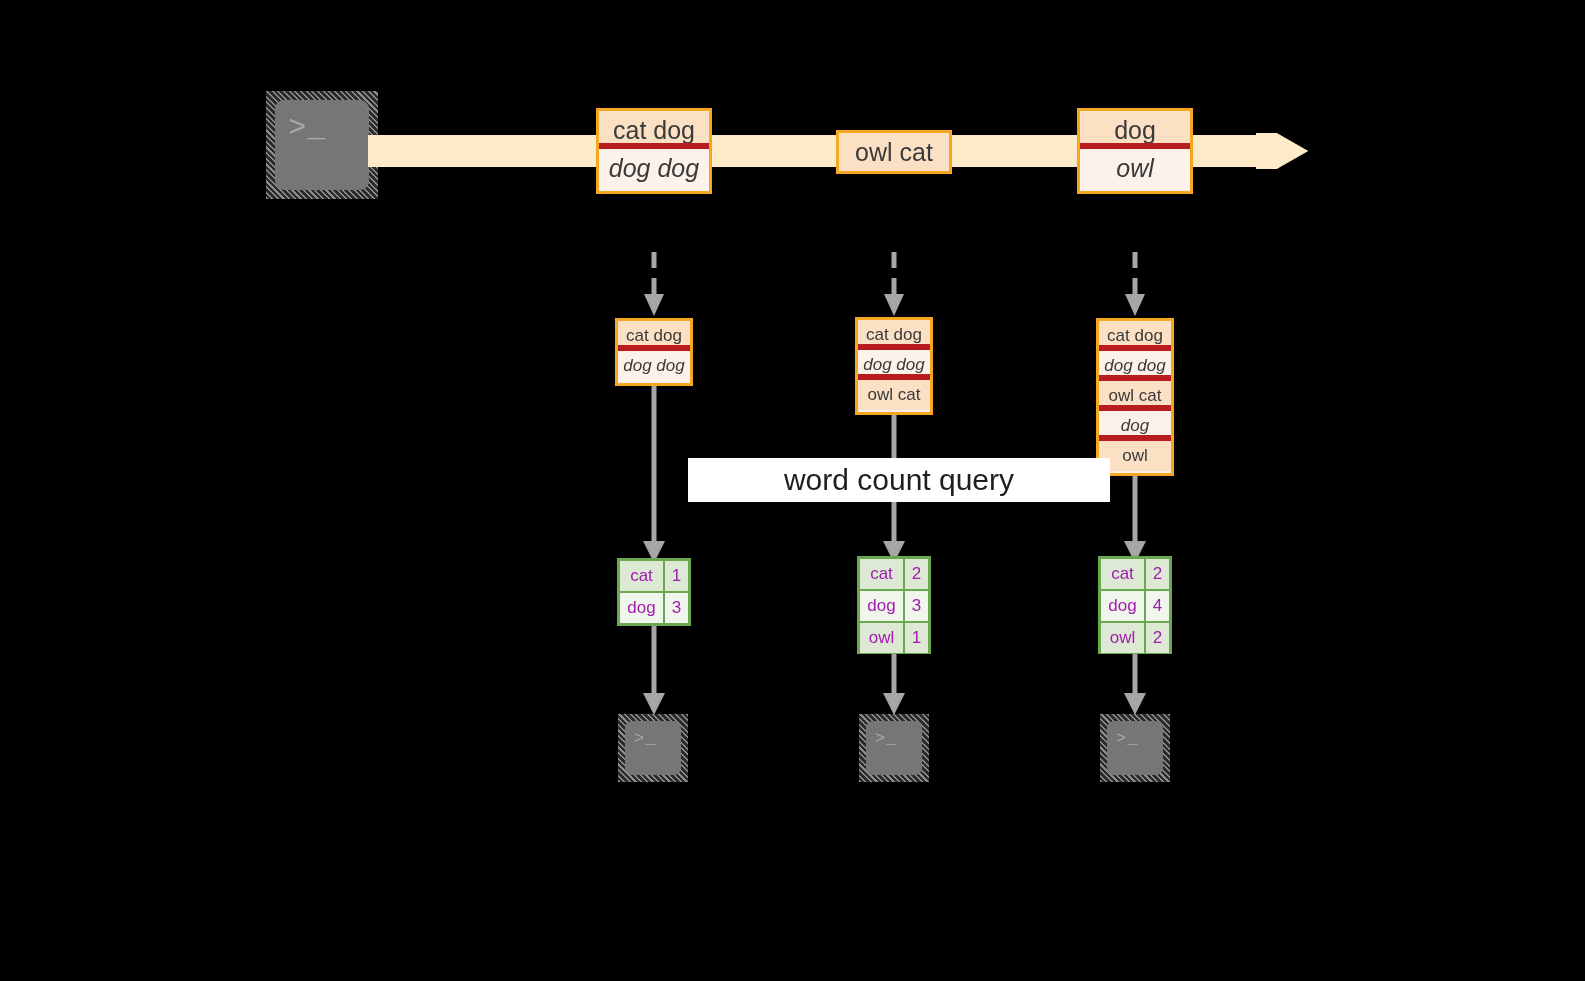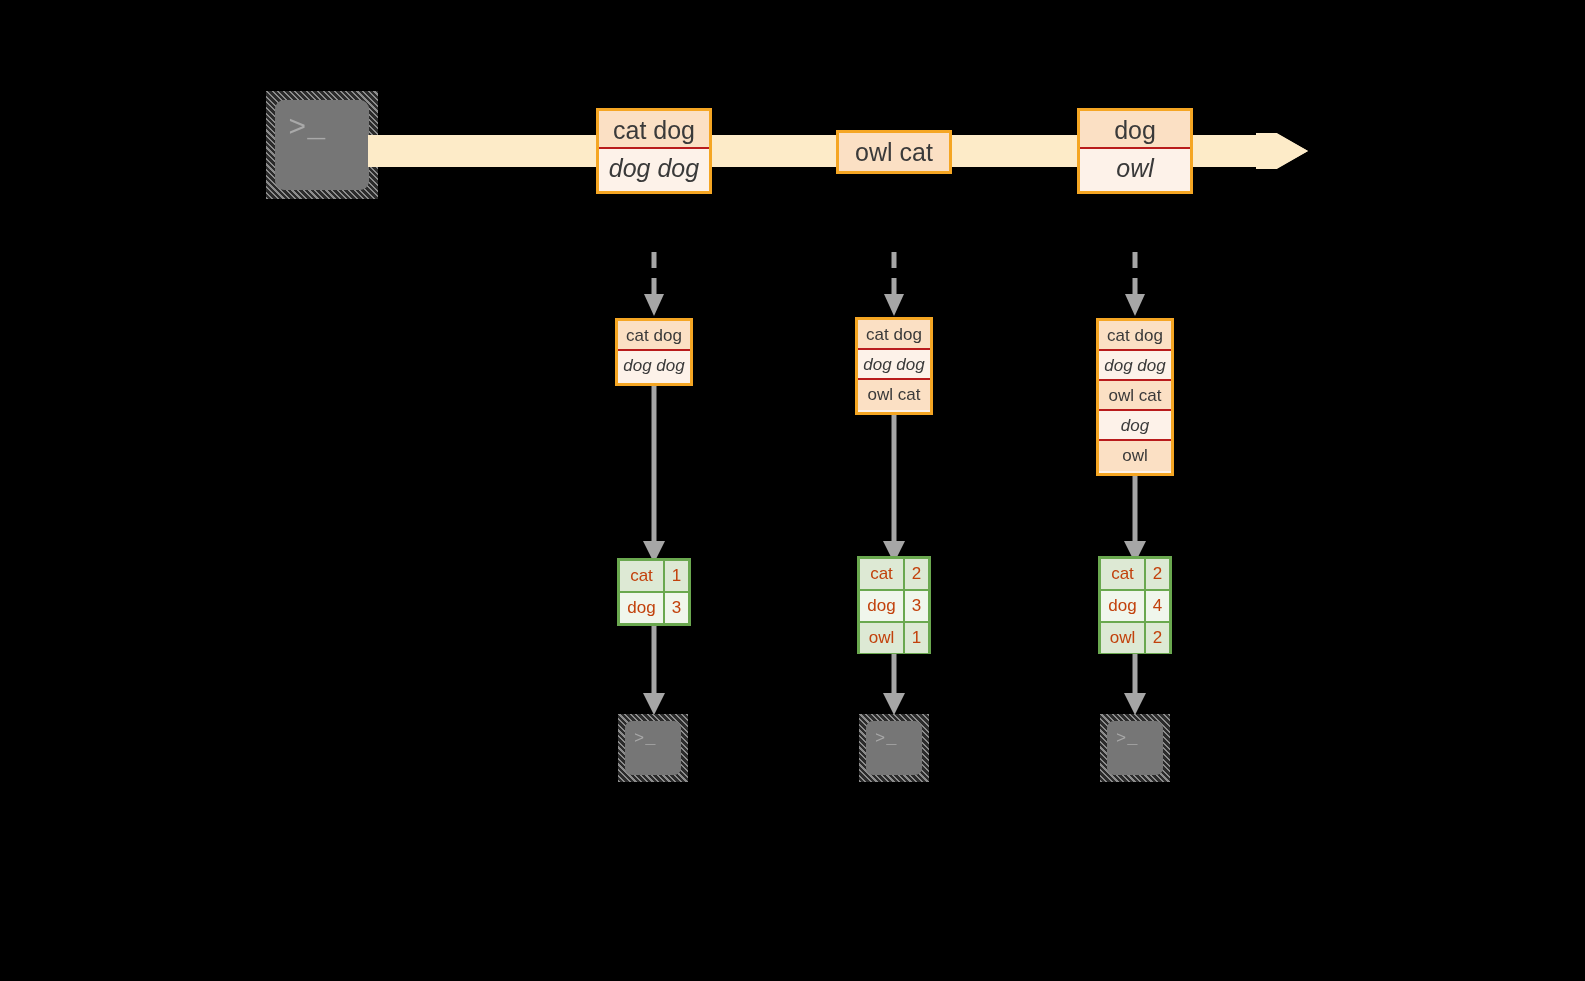--- a/index.html
+++ b/index.html
@@ -71,21 +71,21 @@
     box-sizing: border-box;
     border: 3px solid #F5A623;
     background: #FDF2E9;
   }
   .recbox .row {
     box-sizing: border-box;
     text-align: center;
     color: #3a3a3a;
     white-space: nowrap;
     overflow: hidden;
-    border-bottom: 2px solid #b91c1c;
+    border-bottom: 6px solid #b91c1c;
   }
   .recbox .row:last-child { border-bottom: none; }
   .recbox .row.dark  { background: #FBE0C4; }
   .recbox .row.light { background: #FDF2E9; font-style: italic; }
 
   
   .recbox.top .row {
     height: 38px;
     line-height: 38px;
     font-size: 25px;
@@ -110,21 +110,21 @@
     border-bottom: 2px solid #6AA84F;
   }
   .greentab .trow:last-child { border-bottom: none; }
   .greentab .trow.dark  { background: #DDE9D4; }
   .greentab .trow.light { background: #F0F6EC; }
   .greentab .k,
   .greentab .v {
     box-sizing: border-box;
     line-height: 30px;
     font-size: 17px;
-    color: #c2410c;
+    color: #a21caf;
     text-align: center;
     white-space: nowrap;
     overflow: hidden;
   }
   .greentab .k {
     flex: 0 0 45px;
     border-right: 2px solid #6AA84F;
   }
   .greentab .v { flex: 1 1 auto; }
 
@@ -235,20 +235,23 @@
       <path d="M3,126 L25,126 L14,148 Z" fill="#A6A6A6"></path>
     </svg>
   </div>
   <div class="conn" style="left:1121px; top:476px; width:28px; height:88px;">
     <svg width="28" height="88" viewBox="0 0 28 88">
       <line x1="14" y1="0" x2="14" y2="68" stroke="#A6A6A6" stroke-width="5"></line>
       <path d="M3,65 L25,65 L14,87 Z" fill="#A6A6A6"></path>
     </svg>
   </div>
 
+  <div class="queryband">
+    <span class="qlabel">word count query</span>
+  </div>
 
   <div class="greentab" style="left:617px; top:558px; width:74px; height:68px;">
     <div class="trow dark">
       <span class="k">cat</span>
       <span class="v">1</span>
     </div>
     <div class="trow light">
       <span class="k">dog</span>
       <span class="v">3</span>
     </div>

